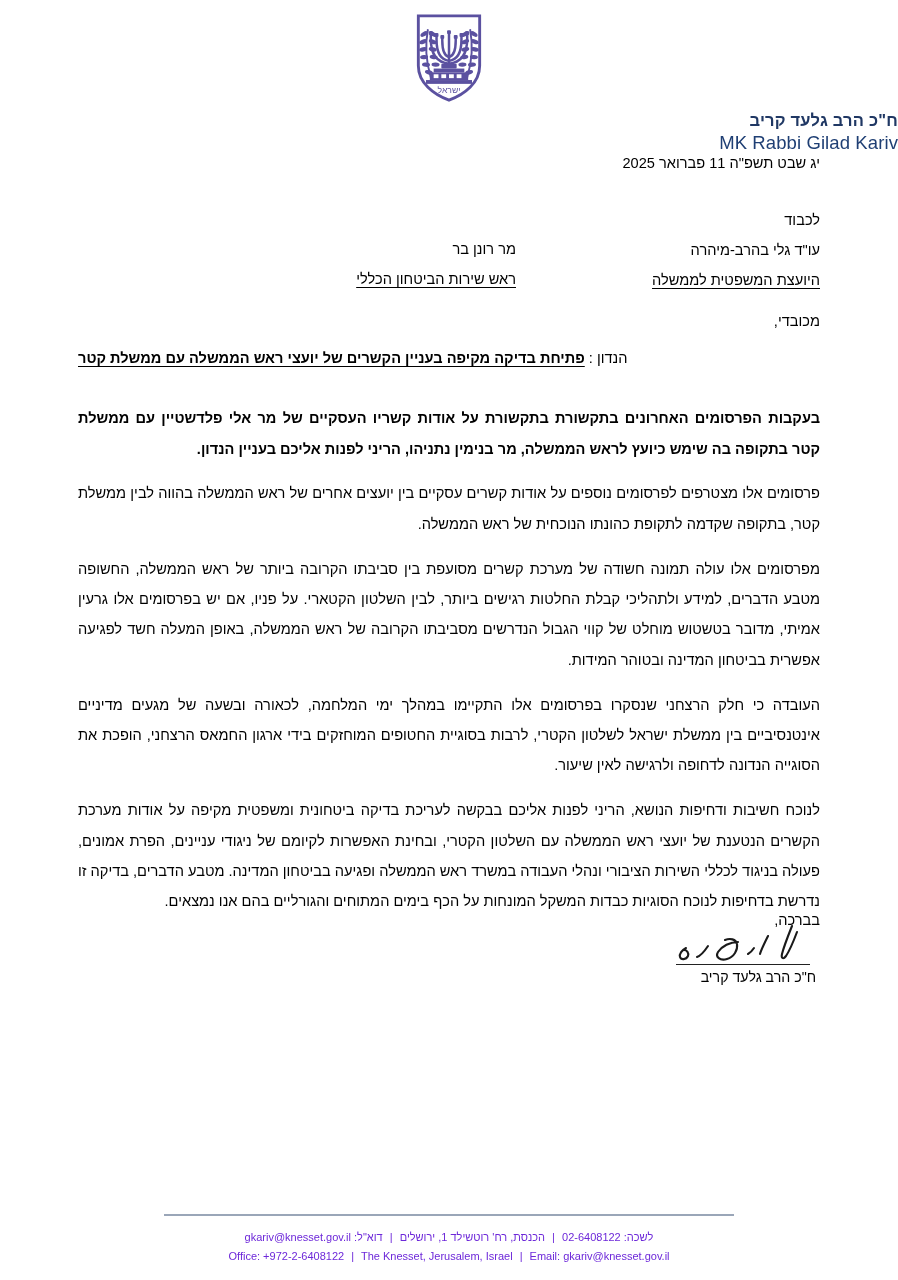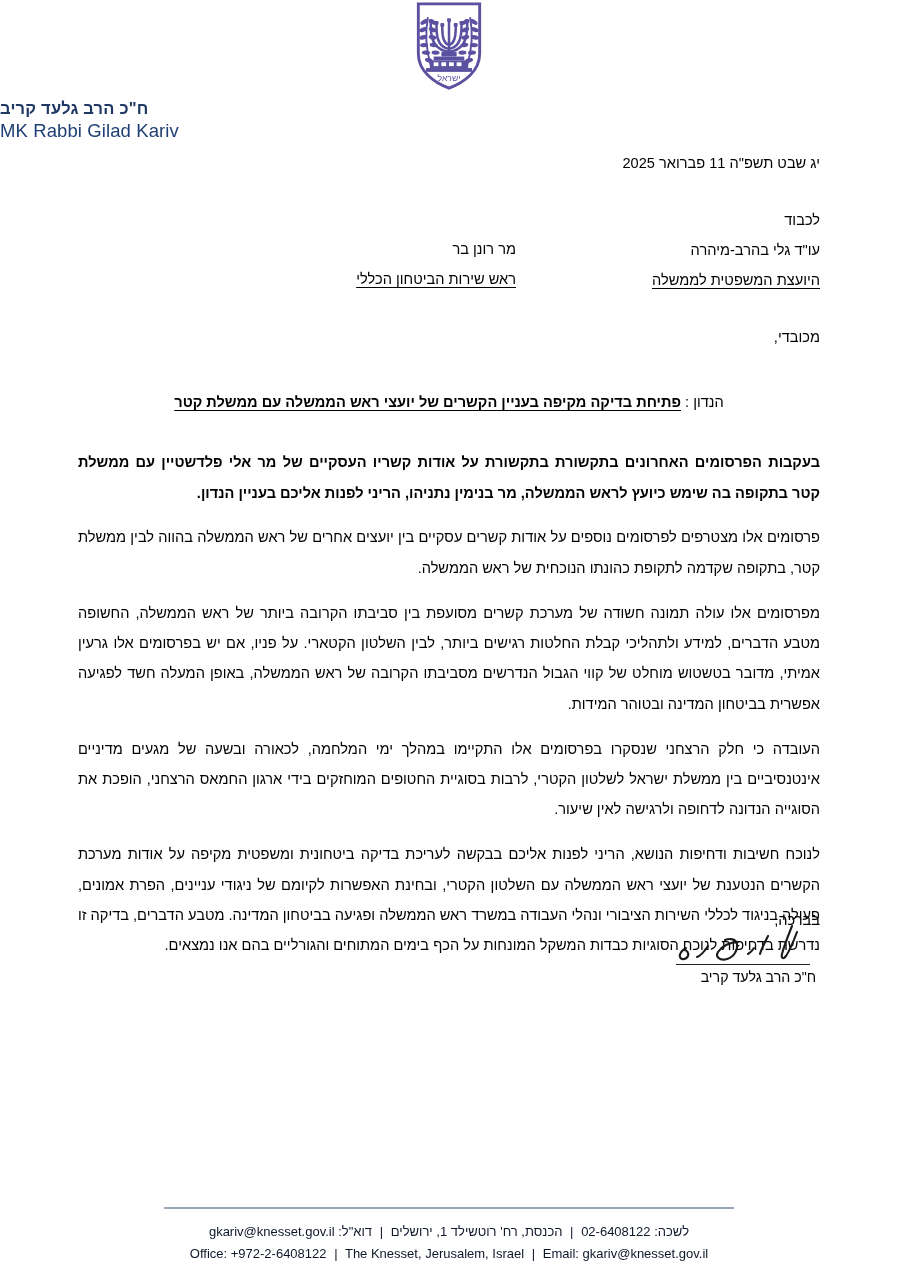--- a/index.html
+++ b/index.html
@@ -16,21 +16,22 @@
     overflow: hidden;
   }
   .page {
     position: absolute;
     inset: 0;
     background: #fff;
   }
 
   
   .letterhead {
-    text-align: left;
+    padding-top: 12px;
+    text-align: right;
   }
   .emblem {
     display: block;
     margin: 0 auto;
     width: 96px;
     height: 92px;
   }
   .name-he {
     margin-top: 6px;
     font-size: 16.5px;
@@ -81,27 +82,27 @@
     justify-content: flex-start;
     gap: 96px;
   }
   .addr-col { text-align: right; }
   .addr-col.primary { min-width: 208px; }
   .addr-col.secondary { min-width: 208px; padding-top: 29px; }
   .addr-line { display: block; line-height: 2.05; }
   .addr-line.underline { text-decoration: underline; text-underline-offset: 3px; }
 
   .salutation {
-    margin-top: 28px;
+    margin-top: 12px;
     text-align: right;
   }
 
   .subject {
-    margin-top: 38px;
-    text-align: center;
+    margin-top: 10px;
+    text-align: left;
     font-weight: 400;
   }
   .subject .subj-label { font-weight: 400; }
   .subject .subj-text {
     font-weight: 700;
     text-decoration: underline;
     text-underline-offset: 3px;
   }
 
   .para {
@@ -153,22 +154,22 @@
     bottom: 14px;
     text-align: center;
   }
   .footer-rule {
     width: 570px;
     height: 2px;
     background: #9aa6b8;
     margin: 0 auto 12px auto;
   }
   .footer-line {
-    color: #0f172a;
-    font-size: 13px;
+    color: #6d28d9;
+    font-size: 11px;
     line-height: 1.75;
   }
   .footer-line.he { direction: rtl; }
   .footer-line.en { direction: ltr; }
   .sep { padding: 0 4px; }
 </style>
 </head>
 <body>
 
 <div class="page">

